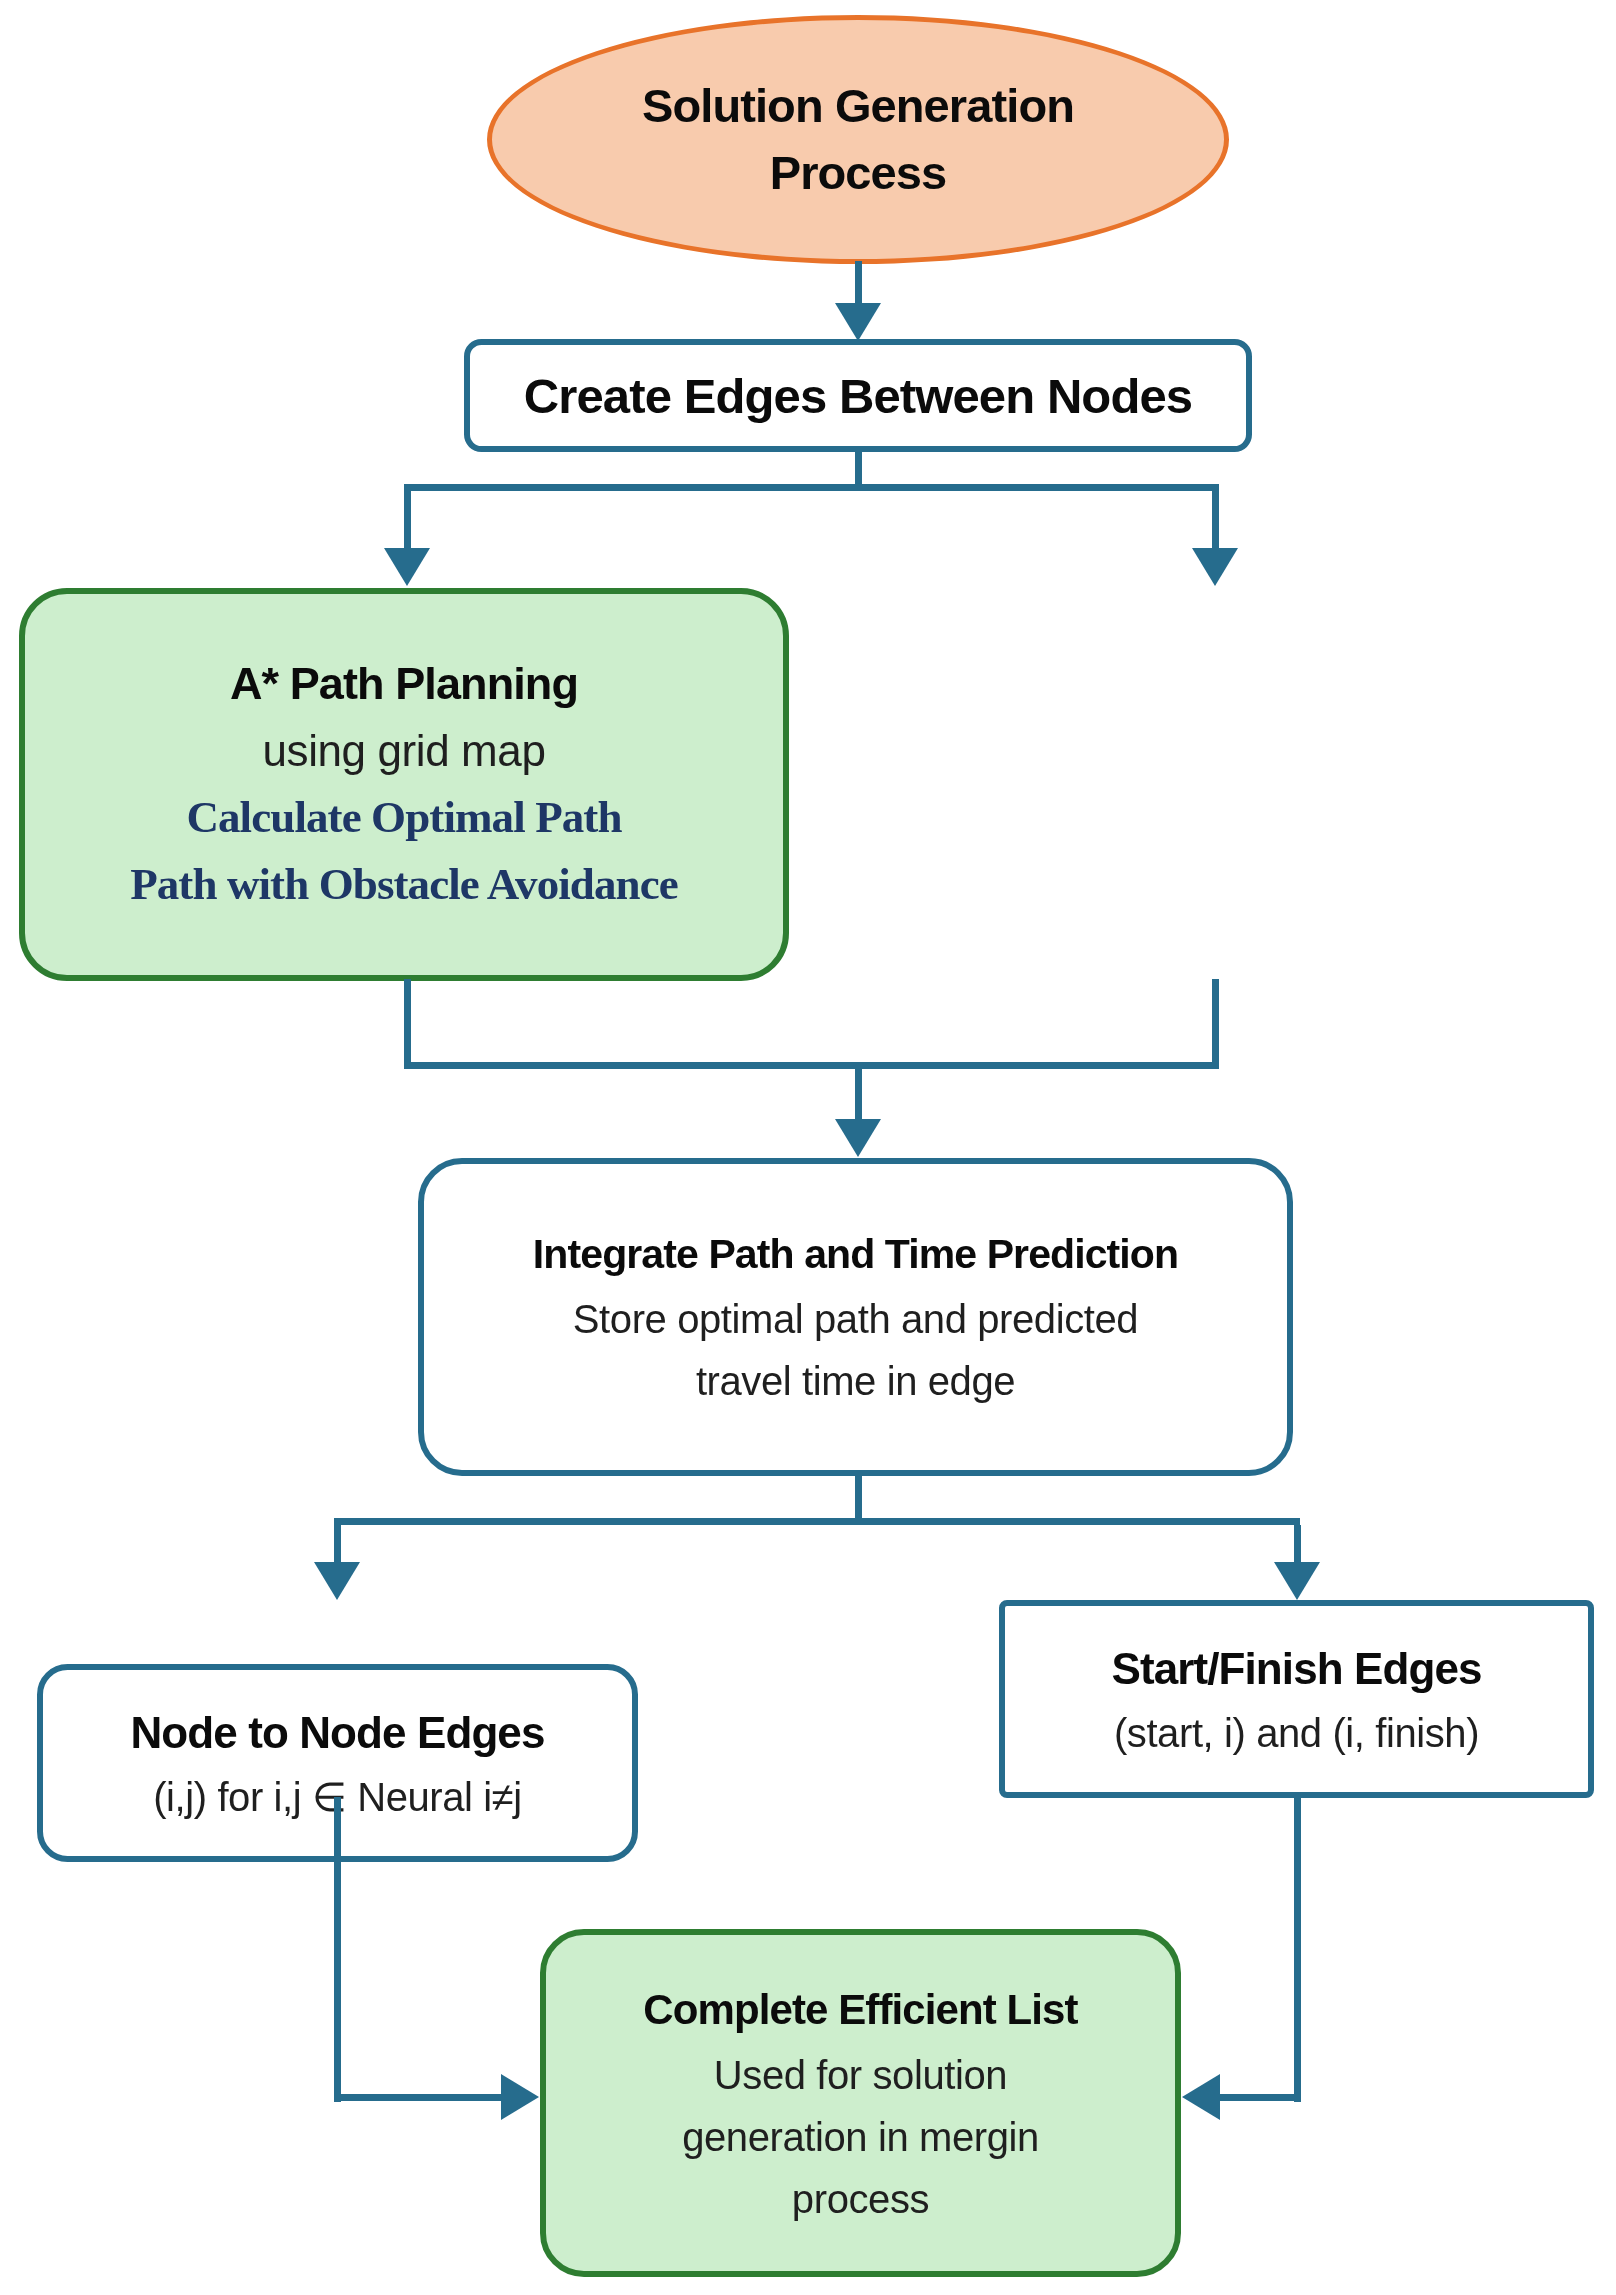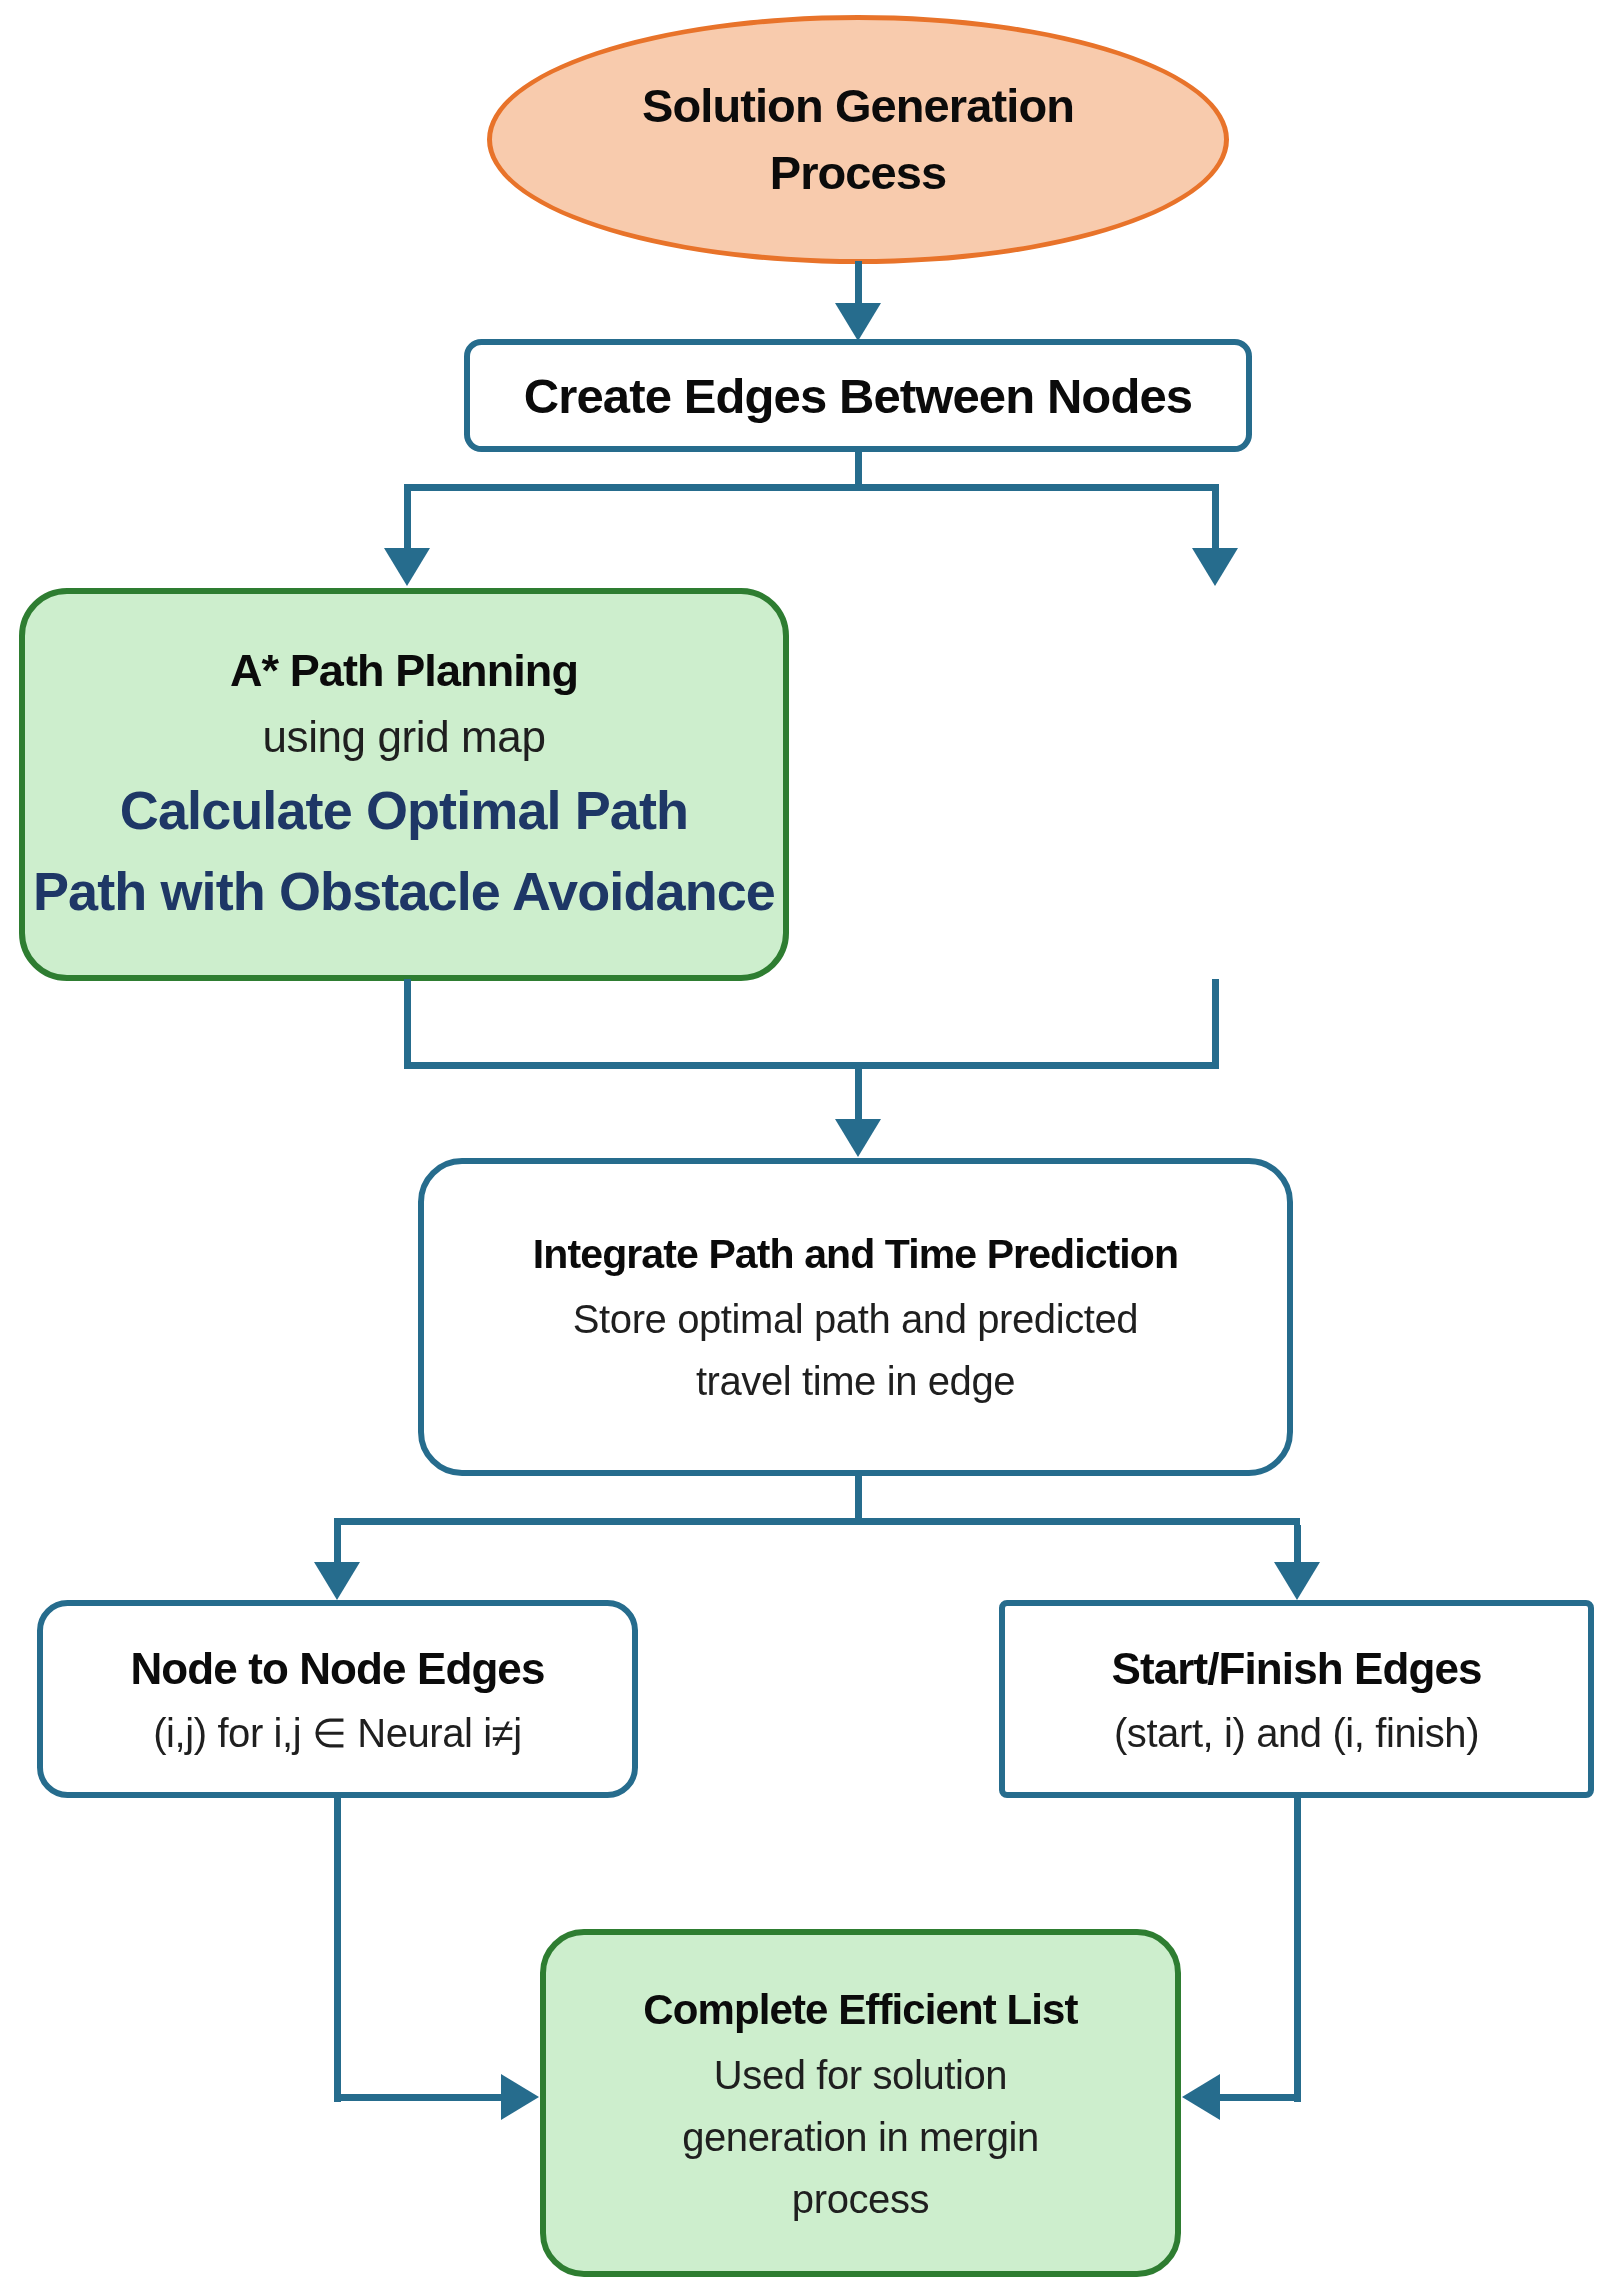--- a/index.html
+++ b/index.html
@@ -73,27 +73,27 @@
   .n-solution{left:487px;top:15px;width:742px;height:249px;}
   .n-solution .t-title{font-size:47px;line-height:1.42;}
 
   .n-create{left:464px;top:339px;width:788px;height:113px;border-radius:17.4px;}
   .n-create .t-title{font-size:49px;}
 
   .n-astar{left:19px;top:588px;width:770px;height:393px;border-radius:48px;}
   .n-neural{left:834px;top:588px;width:761px;height:393px;border-radius:48px;}
   .green-split .t-title{font-size:45px;line-height:1.5;}
   .green-split .t-reg{font-size:44px;line-height:1.5;}
-  .green-split .t-navy{font-size:54px;line-height:1.5;}
+  .green-split .t-navy{font-size:45px;line-height:1.5;font-family:Liberation Serif, serif;}
 
   .n-integrate{left:418px;top:1158px;width:875px;height:318px;border-radius:44px;}
   .n-integrate .t-title{font-size:41px;line-height:1.6;}
   .n-integrate .t-reg{font-size:40px;line-height:1.55;}
 
-  .n-nodeedges{left:37px;top:1600px;width:601px;height:198px;border-radius:30.5px;}
+  .n-nodeedges{left:37px;top:1664px;width:601px;height:198px;border-radius:30.5px;}
   .n-startfinish{left:999px;top:1600px;width:595px;height:198px;border-radius:8px;}
   .bottom-box .t-title{font-size:44px;line-height:1.55;}
   .bottom-box .t-reg{font-size:40px;line-height:1.5;}
 
   .n-complete{left:540px;top:1929px;width:641px;height:348px;border-radius:44px;}
   .n-complete .t-title{font-size:42px;line-height:1.6;}
   .n-complete .t-reg{font-size:40px;line-height:1.55;}
 </style>
 </head>
 <body>

